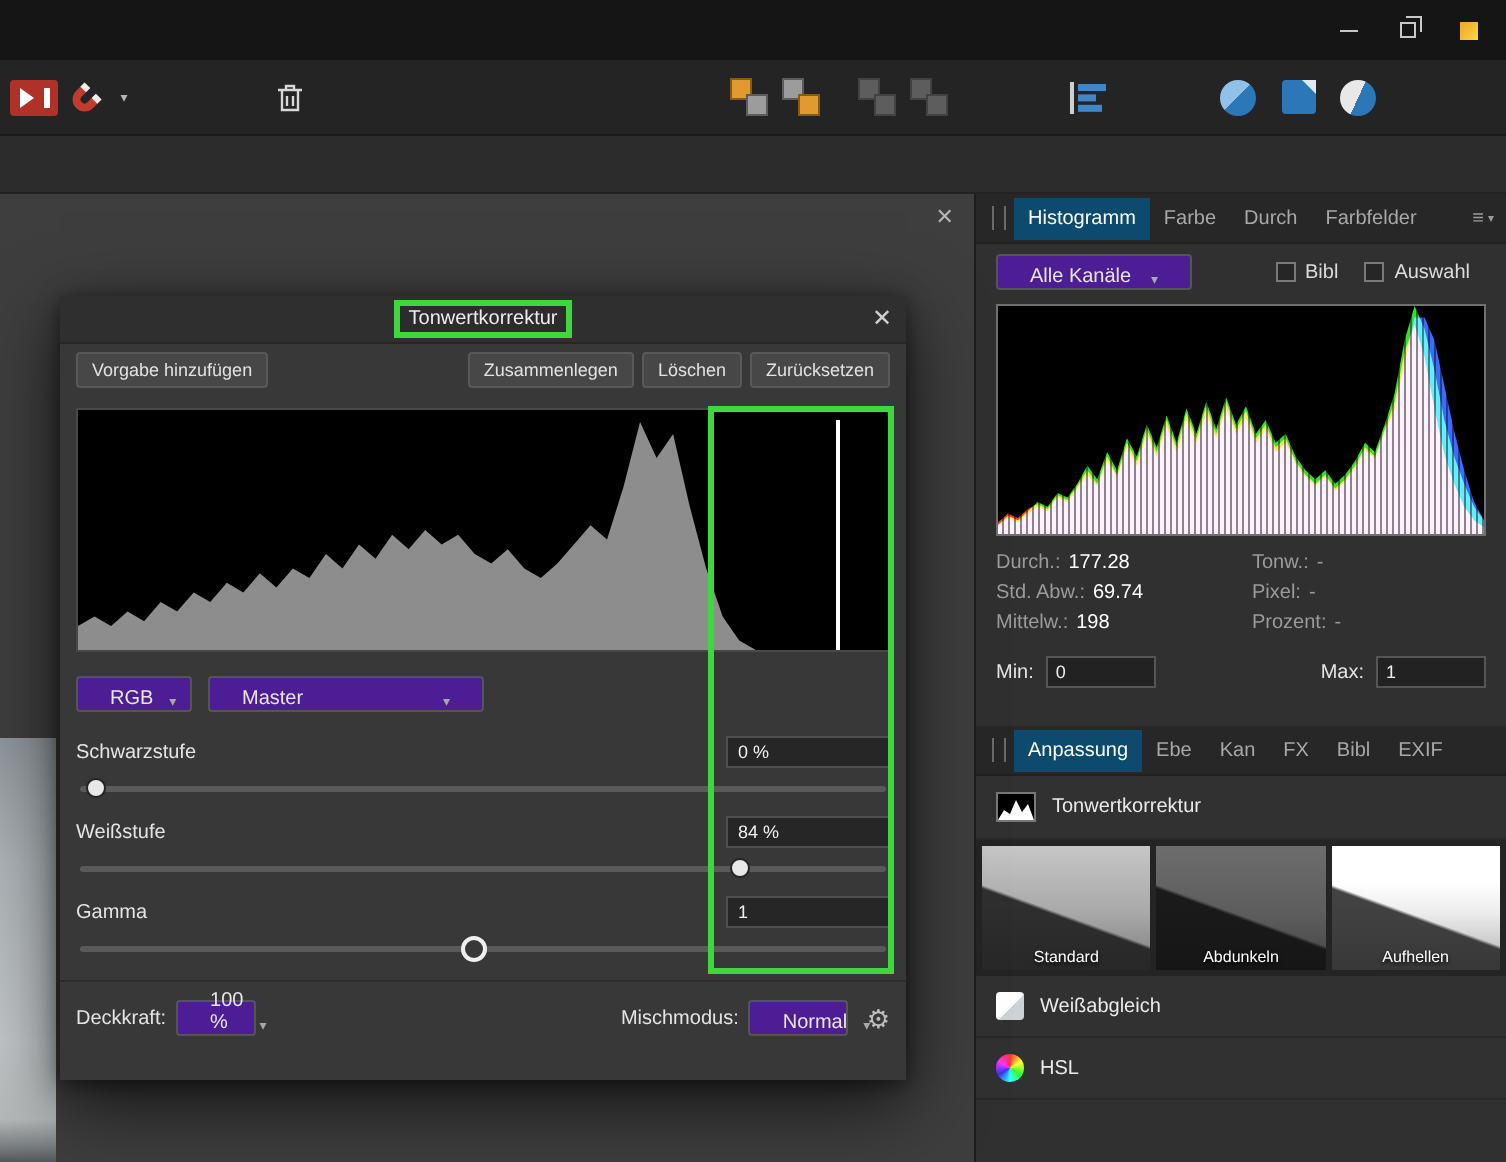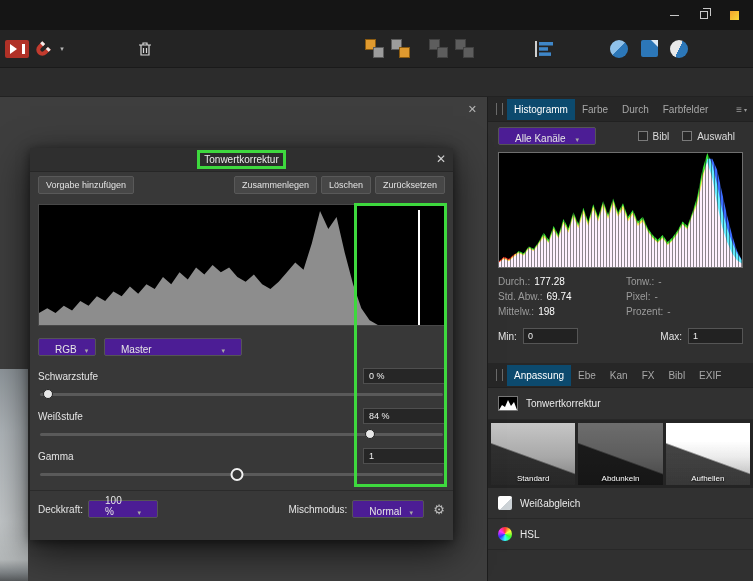--- a/index.html
+++ b/index.html
@@ -62,21 +62,21 @@
   .sel-rgb{width:58px}.sel-master{width:138px}
   .srow{display:flex;align-items:center;justify-content:space-between;padding:12px 8px 0}
   .slabel{font-size:10px;color:#e4e4e4}
   .valbox{width:82px;height:16px;background:#262626;border:1px solid #4f4f4f;font-size:9px;color:#f0f0f0;display:flex;align-items:center;padding:0 5px}
   .track{margin:9px 10px 0;height:3px;background:#5a5a5a;border-radius:2px;position:relative}
   .thumb{position:absolute;top:-4px;width:10px;height:10px;border-radius:50%;background:#e8e8e8;border:1px solid #232323;transform:translateX(-50%);display:block}
   .thumb.ring{width:13px;height:13px;top:-5px;background:#383838;border:2px solid #f0f0f0}
   .dlg-divider{height:1px;background:#2b2b2b;margin-top:14px}
   .dlg-footer{display:flex;align-items:center;padding:9px 8px;gap:5px}
   .flabel{font-size:10px;color:#e4e4e4;white-space:nowrap}
-  .sel-opacity{width:70px}.sel-blend{width:72px}
+  .sel-opacity{width:40px}.sel-blend{width:50px}
   .fspacer{flex:1}
   .gear{color:#bdbdbd;font-size:13px;margin-left:4px}
   .anno-tall{position:absolute;left:324px;top:55px;width:93px;height:284px;border:3px solid #3ed83e;pointer-events:none;z-index:6}
 
   
   .rpanel{position:absolute;left:487px;top:97px;width:266px;height:484px;background:#303030;border-left:1px solid #1d1d1d}
   .ptabs{height:25px;background:#272727;display:flex;align-items:center;padding:0 4px;border-bottom:1px solid #212121}
   .handle{width:7px;height:12px;border-left:1px solid #6a6a6a;border-right:1px solid #6a6a6a;margin:0 4px;display:block}
   .ptab{font-size:10px;color:#a8a8a8;padding:5px 7px;white-space:nowrap}
   .ptab.active{color:#fff;background:#0c4a6e}

